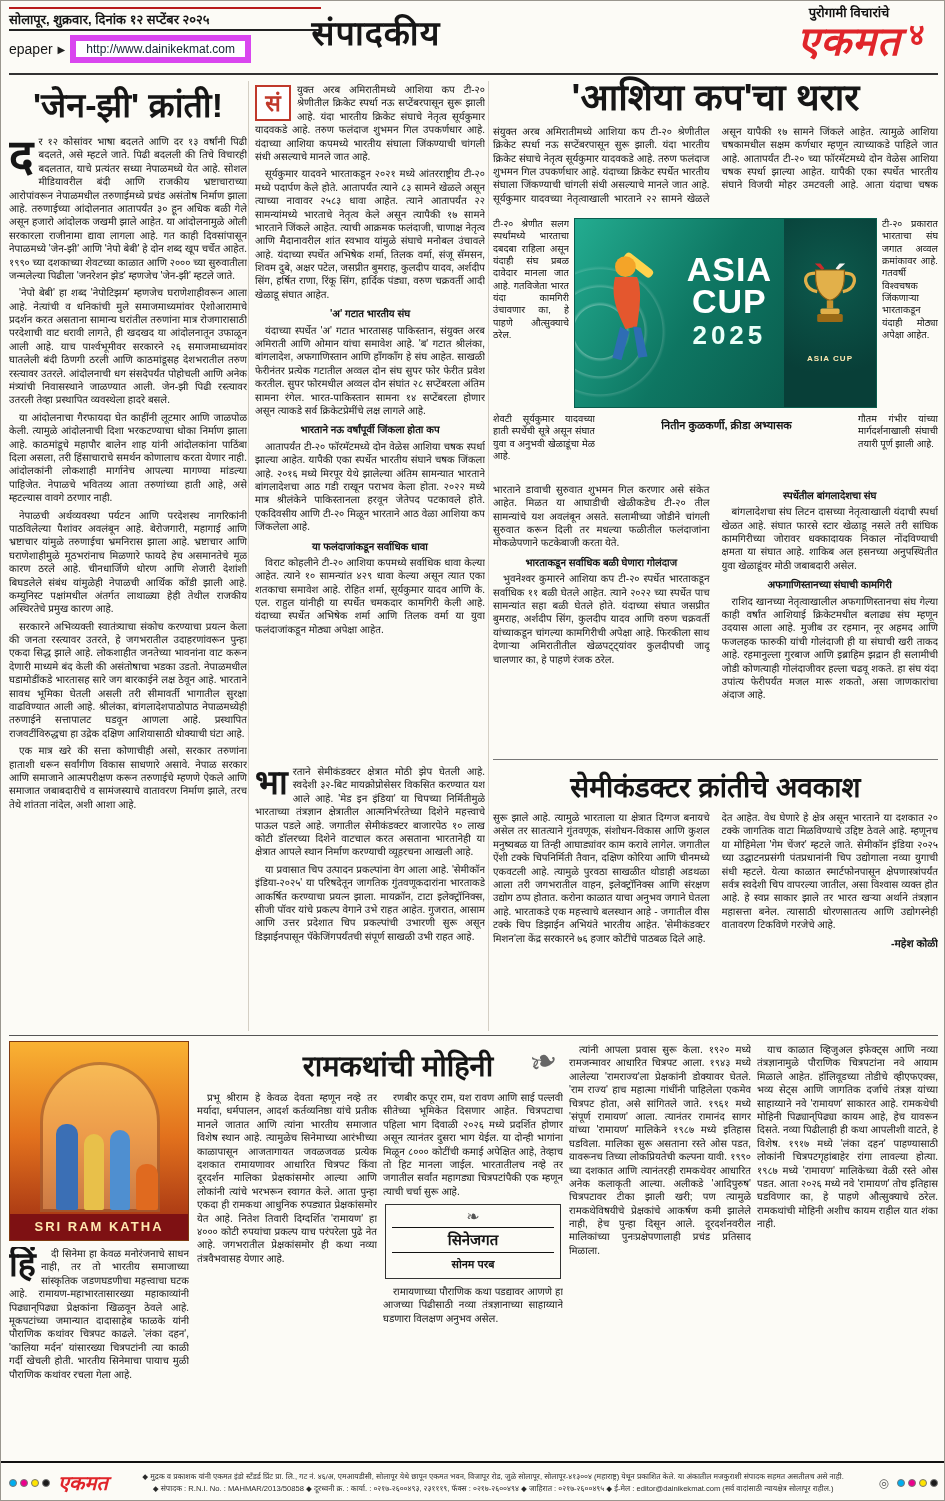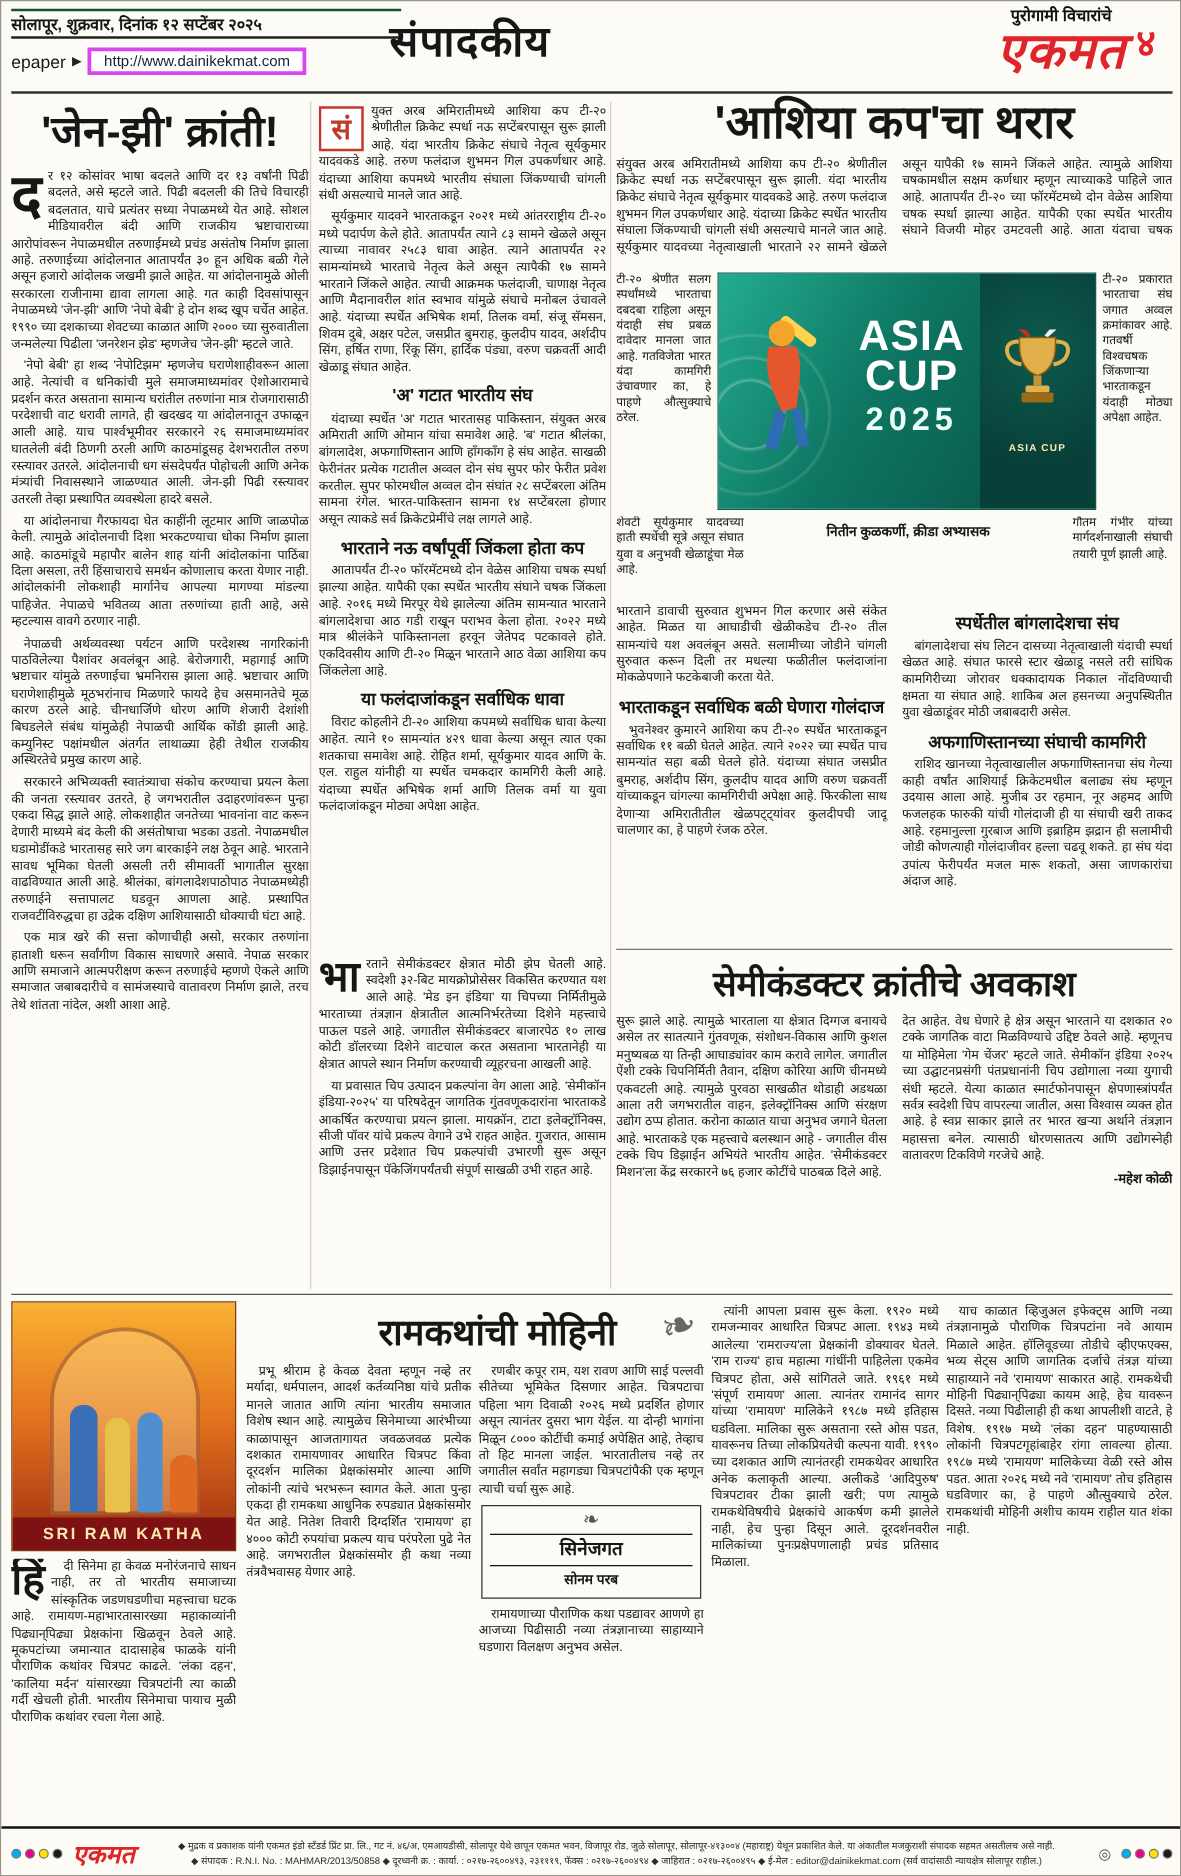--- a/index.html
+++ b/index.html
@@ -5,43 +5,43 @@
   * { margin:0; padding:0; box-sizing:border-box; }
   html,body { background:#8f8d88; }
   .page {
     position:relative; width:945px; height:1501px; margin:0 auto;
     background:#fcfbf6; color:#161616; overflow:hidden;
     font-family:"Liberation Sans","DejaVu Sans",sans-serif;
     border:1px solid #9a968e;
   }
   
   .date-box { position:absolute; left:8px; top:6px; width:312px; height:24px;
-    border-top:2px solid #14532d; border-bottom:2px solid #222;
+    border-top:2px solid #b91c1c; border-bottom:2px solid #222;
     font-size:13px; font-weight:bold; line-height:21px; }
   .epaper-row { position:absolute; left:8px; top:36px; height:24px; display:flex; align-items:center; gap:5px; }
   .epaper-label { font-size:14px; font-weight:normal; }
   .epaper-arrow { font-size:10px; color:#222; }
-  .epaper-url { border:3px solid #d946ef; padding:1px 10px; font-size:12px; color:#123; background:#fff; }
+  .epaper-url { border:6px solid #d946ef; padding:1px 10px; font-size:12px; color:#123; background:#fff; }
   .section-title { position:absolute; left:250px; top:8px; width:250px; text-align:center;
     font-size:34px; font-weight:800; letter-spacing:1px; }
   .brand-block { position:absolute; left:762px; top:2px; width:172px; text-align:center; }
   .brand-tagline { font-size:13px; font-weight:bold; color:#111; }
   .brand-name { font-size:40px; font-weight:800; color:#e0252a; font-style:italic; line-height:1; letter-spacing:1px; }
   .page-num { position:absolute; left:908px; top:12px; font-size:30px; font-weight:800; color:#e0252a; }
   .header-rule { position:absolute; left:8px; top:72px; width:929px; border-top:2px solid #333; }
   
   .body, .tcol, .flow { font-size:10px; line-height:1.34; text-align:justify; overflow:hidden; }
   .body p, .tcol p, .flow p { margin:0 0 4px; text-indent:10px; }
   p.first { text-indent:0; }
   .dropcap { float:left; font-size:46px; font-weight:800; line-height:.82; padding:3px 5px 0 0; }
   .dropcap-box { float:left; width:36px; height:36px; border:2px solid #c0392b; color:#c0392b;
     font-size:23px; font-weight:800; display:flex; align-items:center; justify-content:center;
     margin:2px 6px 2px 0; background:#fff; }
   .dropcap-sm { float:left; font-size:34px; font-weight:800; line-height:.9; padding:2px 5px 0 0; }
-  h4.sub { font-size:14px; font-weight:800; text-align:center; margin:6px 0 3px; text-indent:0; }
+  h4.sub { font-size:10px; font-weight:800; text-align:center; margin:6px 0 3px; text-indent:0; }
   
   .vline { position:absolute; width:0; border-left:1px solid #d4cfc4; }
   .genz { position:absolute; left:8px; top:80px; width:238px; height:950px; }
   .genz h2 { font-size:34px; font-weight:800; text-align:center; margin-bottom:8px; }
   .genz .body { height:905px; }
   .mid-col { position:absolute; left:254px; top:82px; width:230px; height:674px; }
   .asia { position:absolute; left:492px; top:78px; width:445px; height:678px; }
   .asia h1 { font-size:37px; font-weight:800; text-align:center; line-height:1.05; margin-bottom:7px; }
   .intro { columns:2; column-gap:12px; font-size:10px; line-height:1.34; text-align:justify; height:88px; overflow:hidden; }
   .media-row { display:flex; gap:5px; margin-top:5px; height:190px; }

